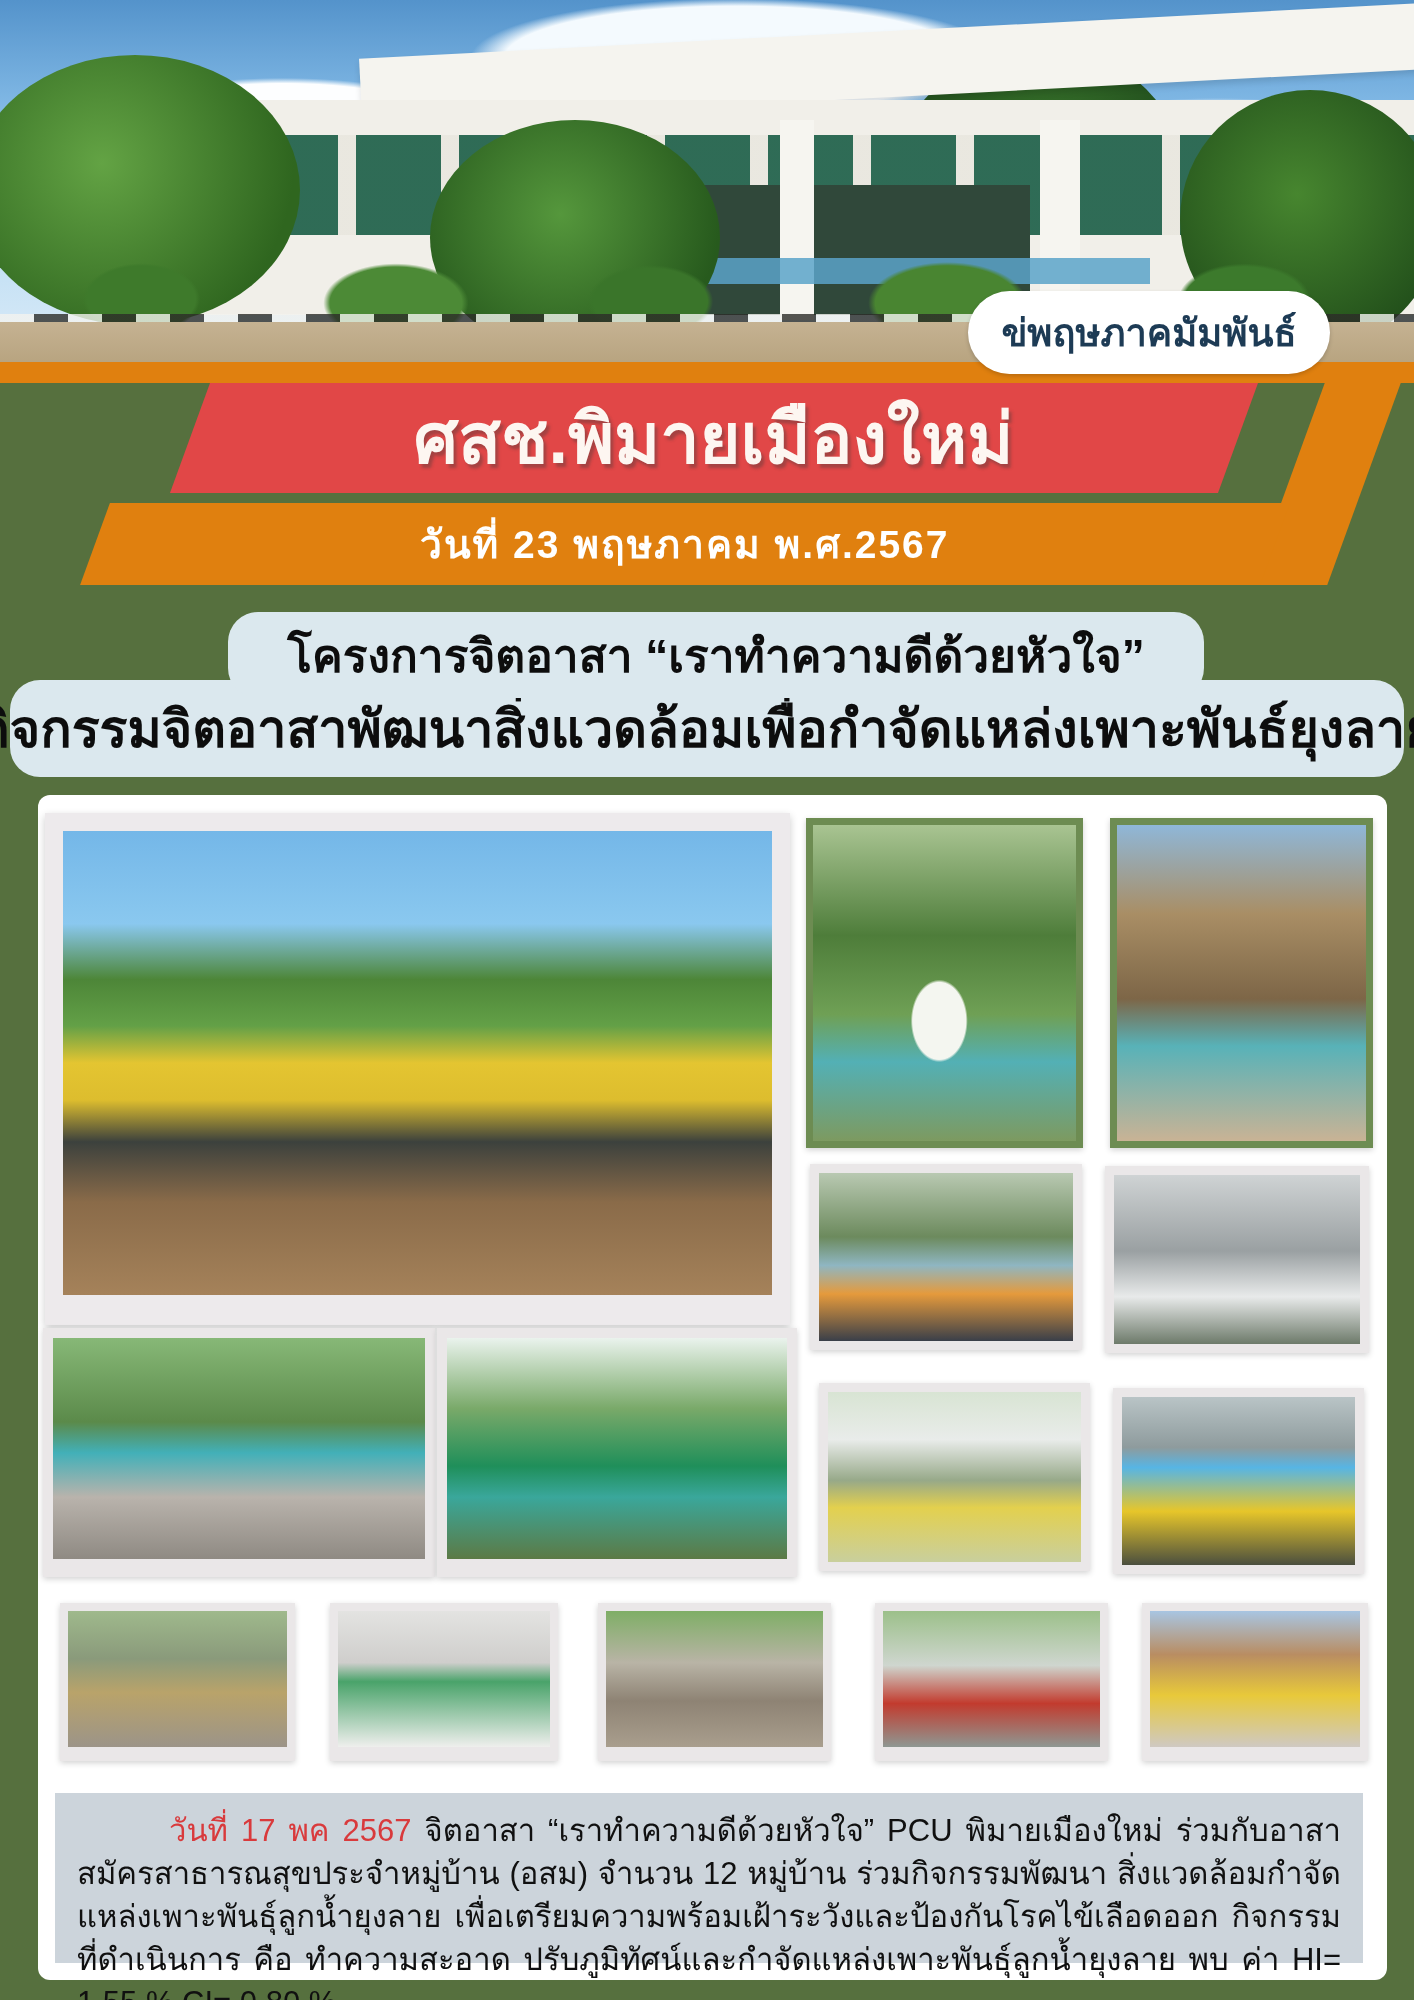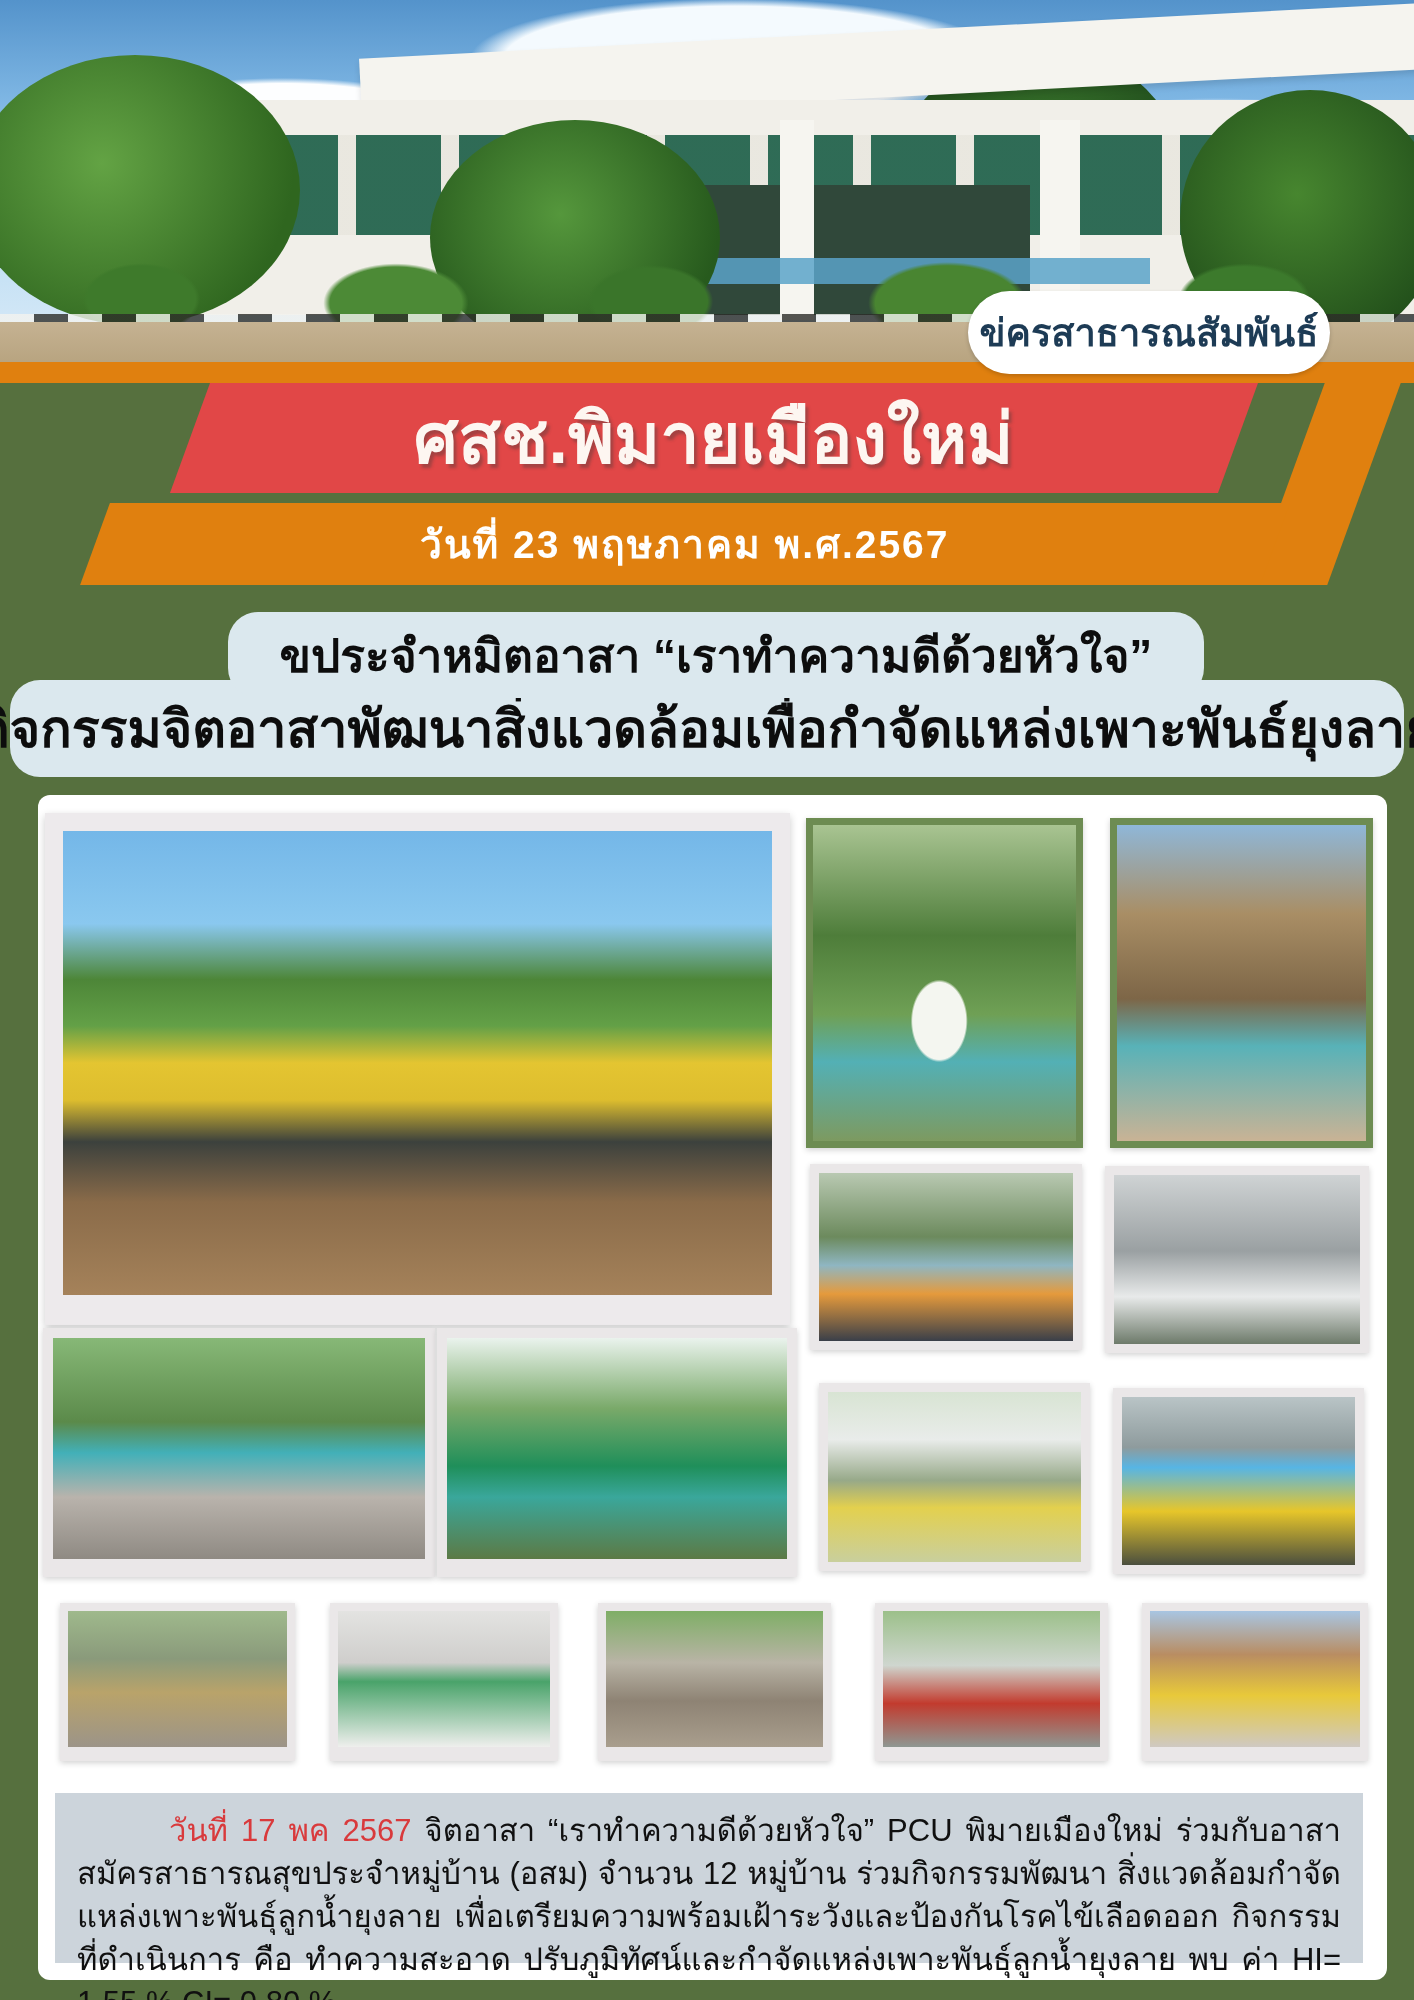--- a/index.html
+++ b/index.html
@@ -143,33 +143,33 @@
     <div class="tree t2"></div>
     <div class="tree t4"></div>
     <div class="bush-row"></div>
     <div class="curb"></div>
     <div class="road"></div>
   </div>
 
   <div class="orange-strip"></div>
 
   <div class="badge">
-    <span>ข่ครสาธารณสัมพันธ์</span>
+    <span>ข่พฤษภาคมัมพันธ์</span>
   </div>
 
   <div class="stripe-right"></div>
   <div class="red-banner">
     <span>ศสช.พิมายเมืองใหม่</span>
   </div>
   <div class="date-banner">
     <span>วันที่ 23 พฤษภาคม พ.ศ.2567</span>
   </div>
 
   <div class="title-narrow">
-    <span>ขประจำหมิตอาสา  “เราทำความดีด้วยหัวใจ”</span>
+    <span>โครงการจิตอาสา  “เราทำความดีด้วยหัวใจ”</span>
   </div>
   <div class="title-wide">
     <span>กิจกรรมจิตอาสาพัฒนาสิ่งแวดล้อมเพื่อกำจัดแหล่งเพาะพันธ์ยุงลาย</span>
   </div>
 
   <div class="white-container"></div>
 
   <div class="bigframe" style="left:45px;top:813px;width:745px;height:512px;" title="Group of volunteers in yellow shirts and blue caps holding coconut brooms">
     <div class="pic sc-group"></div>
   </div>

